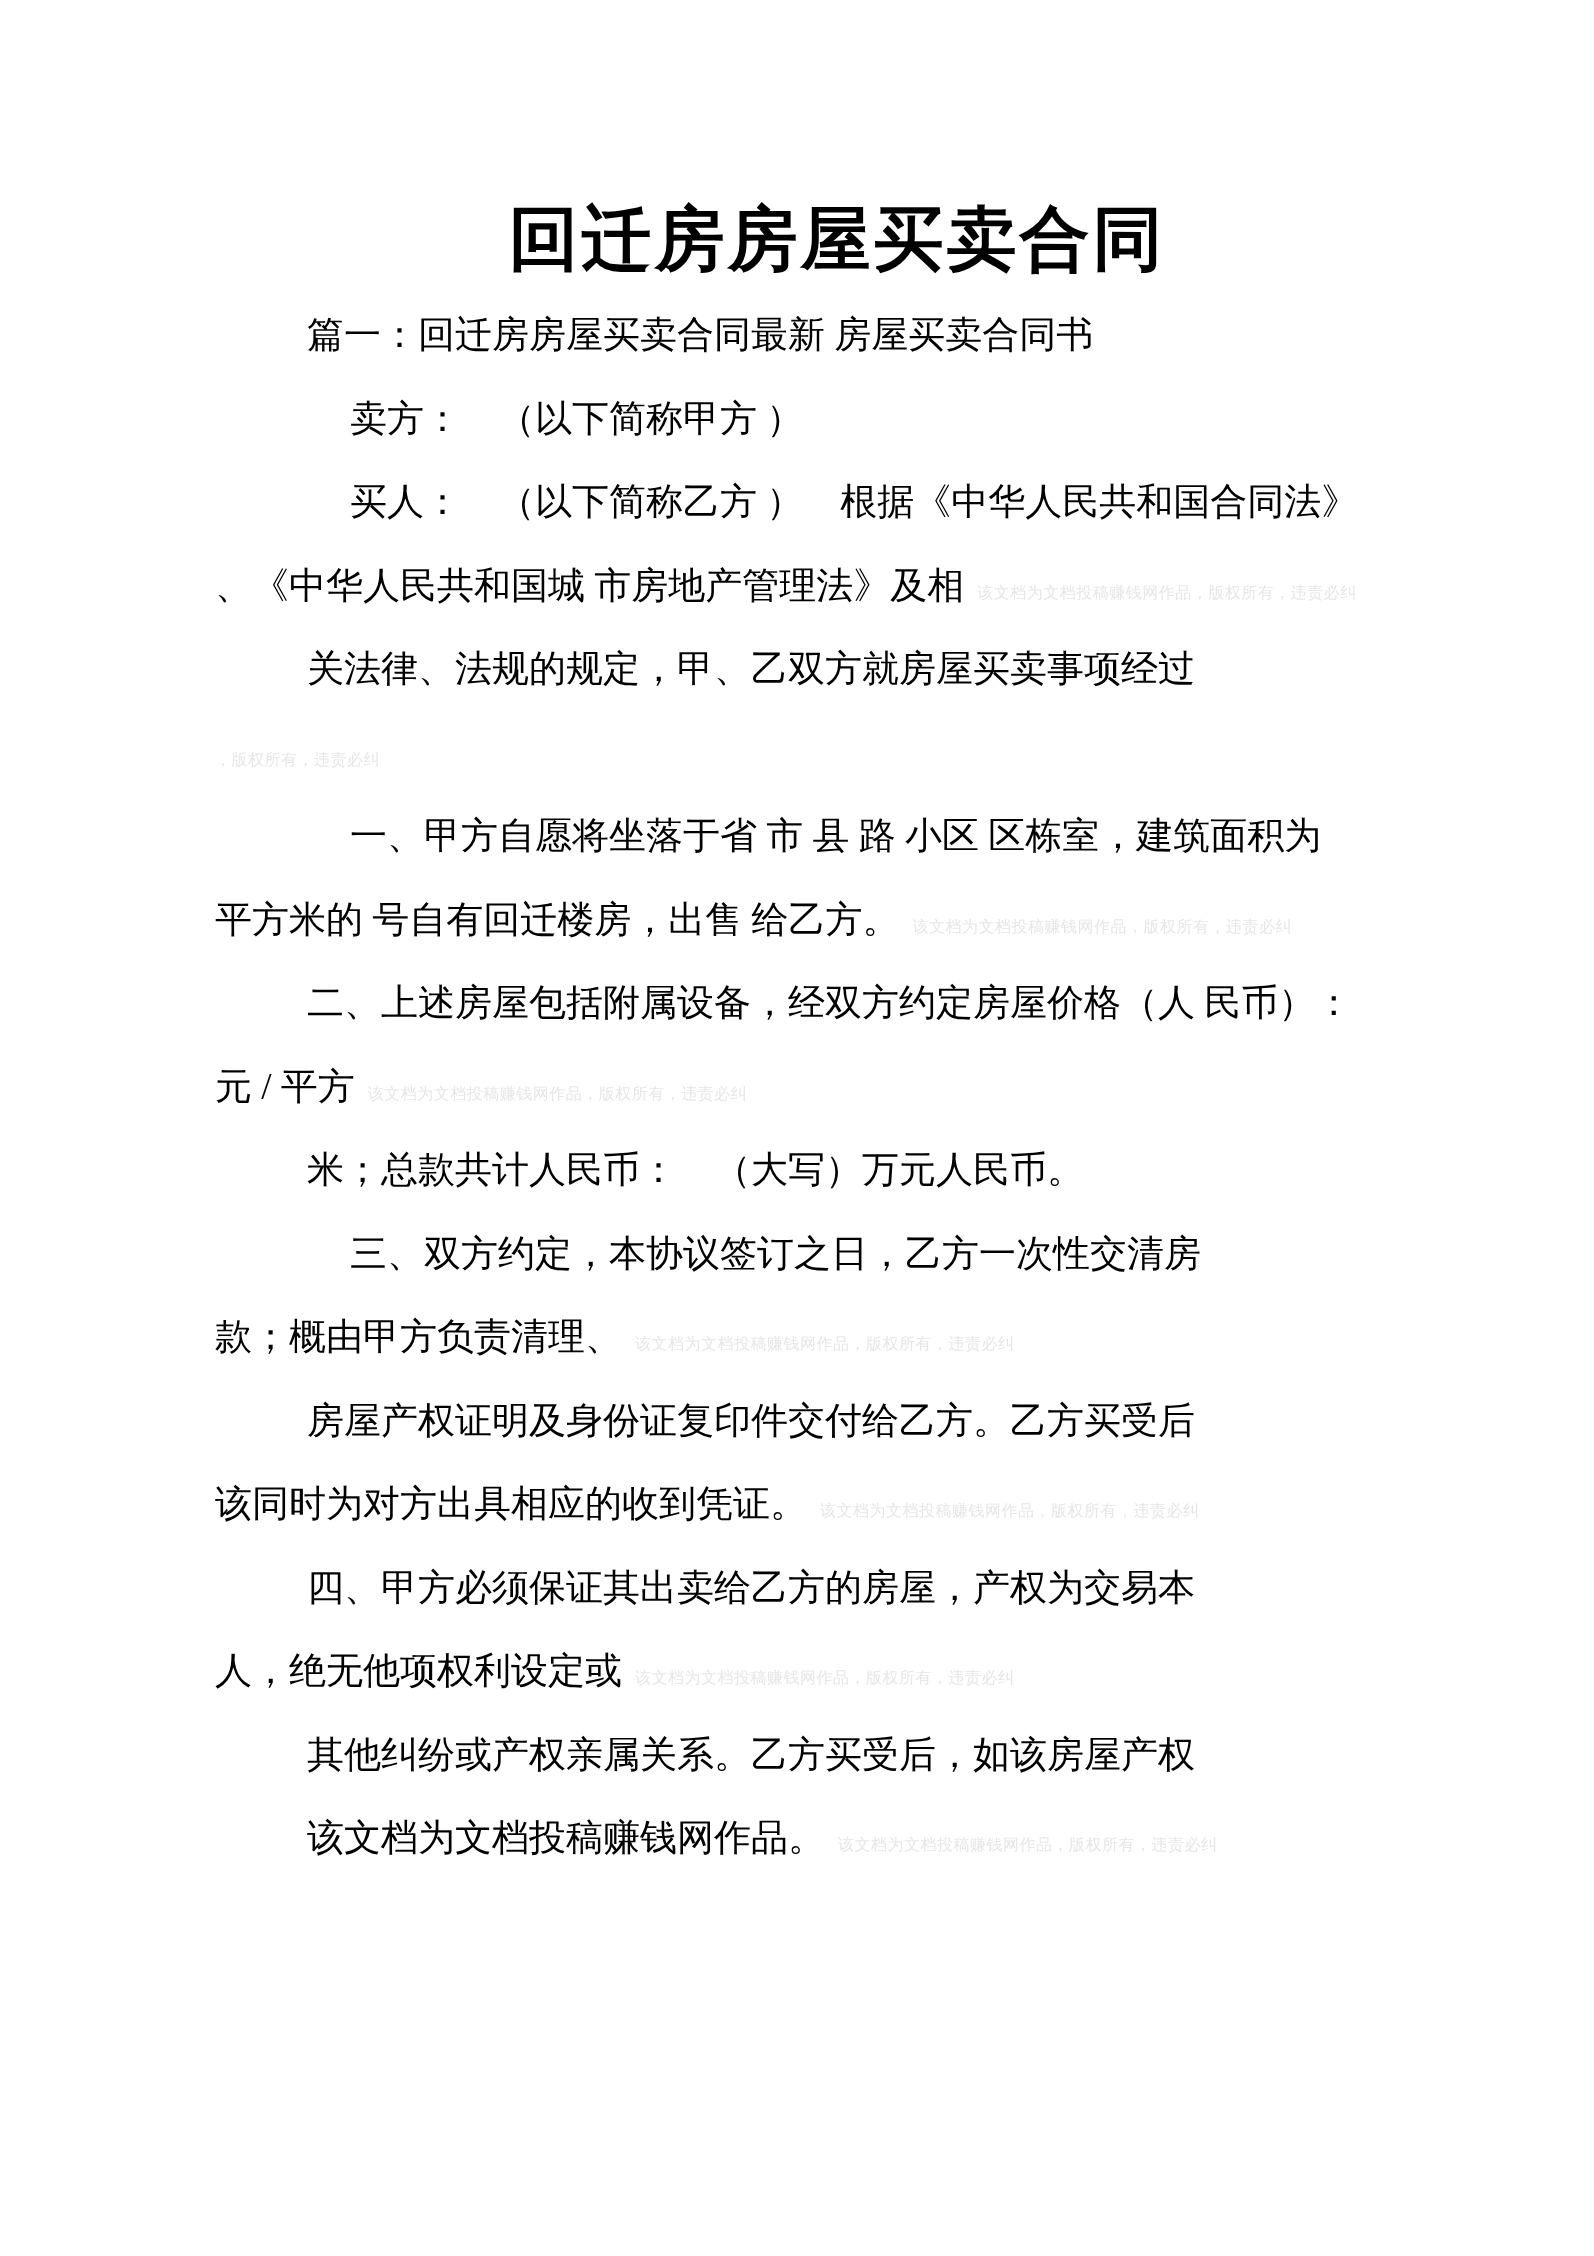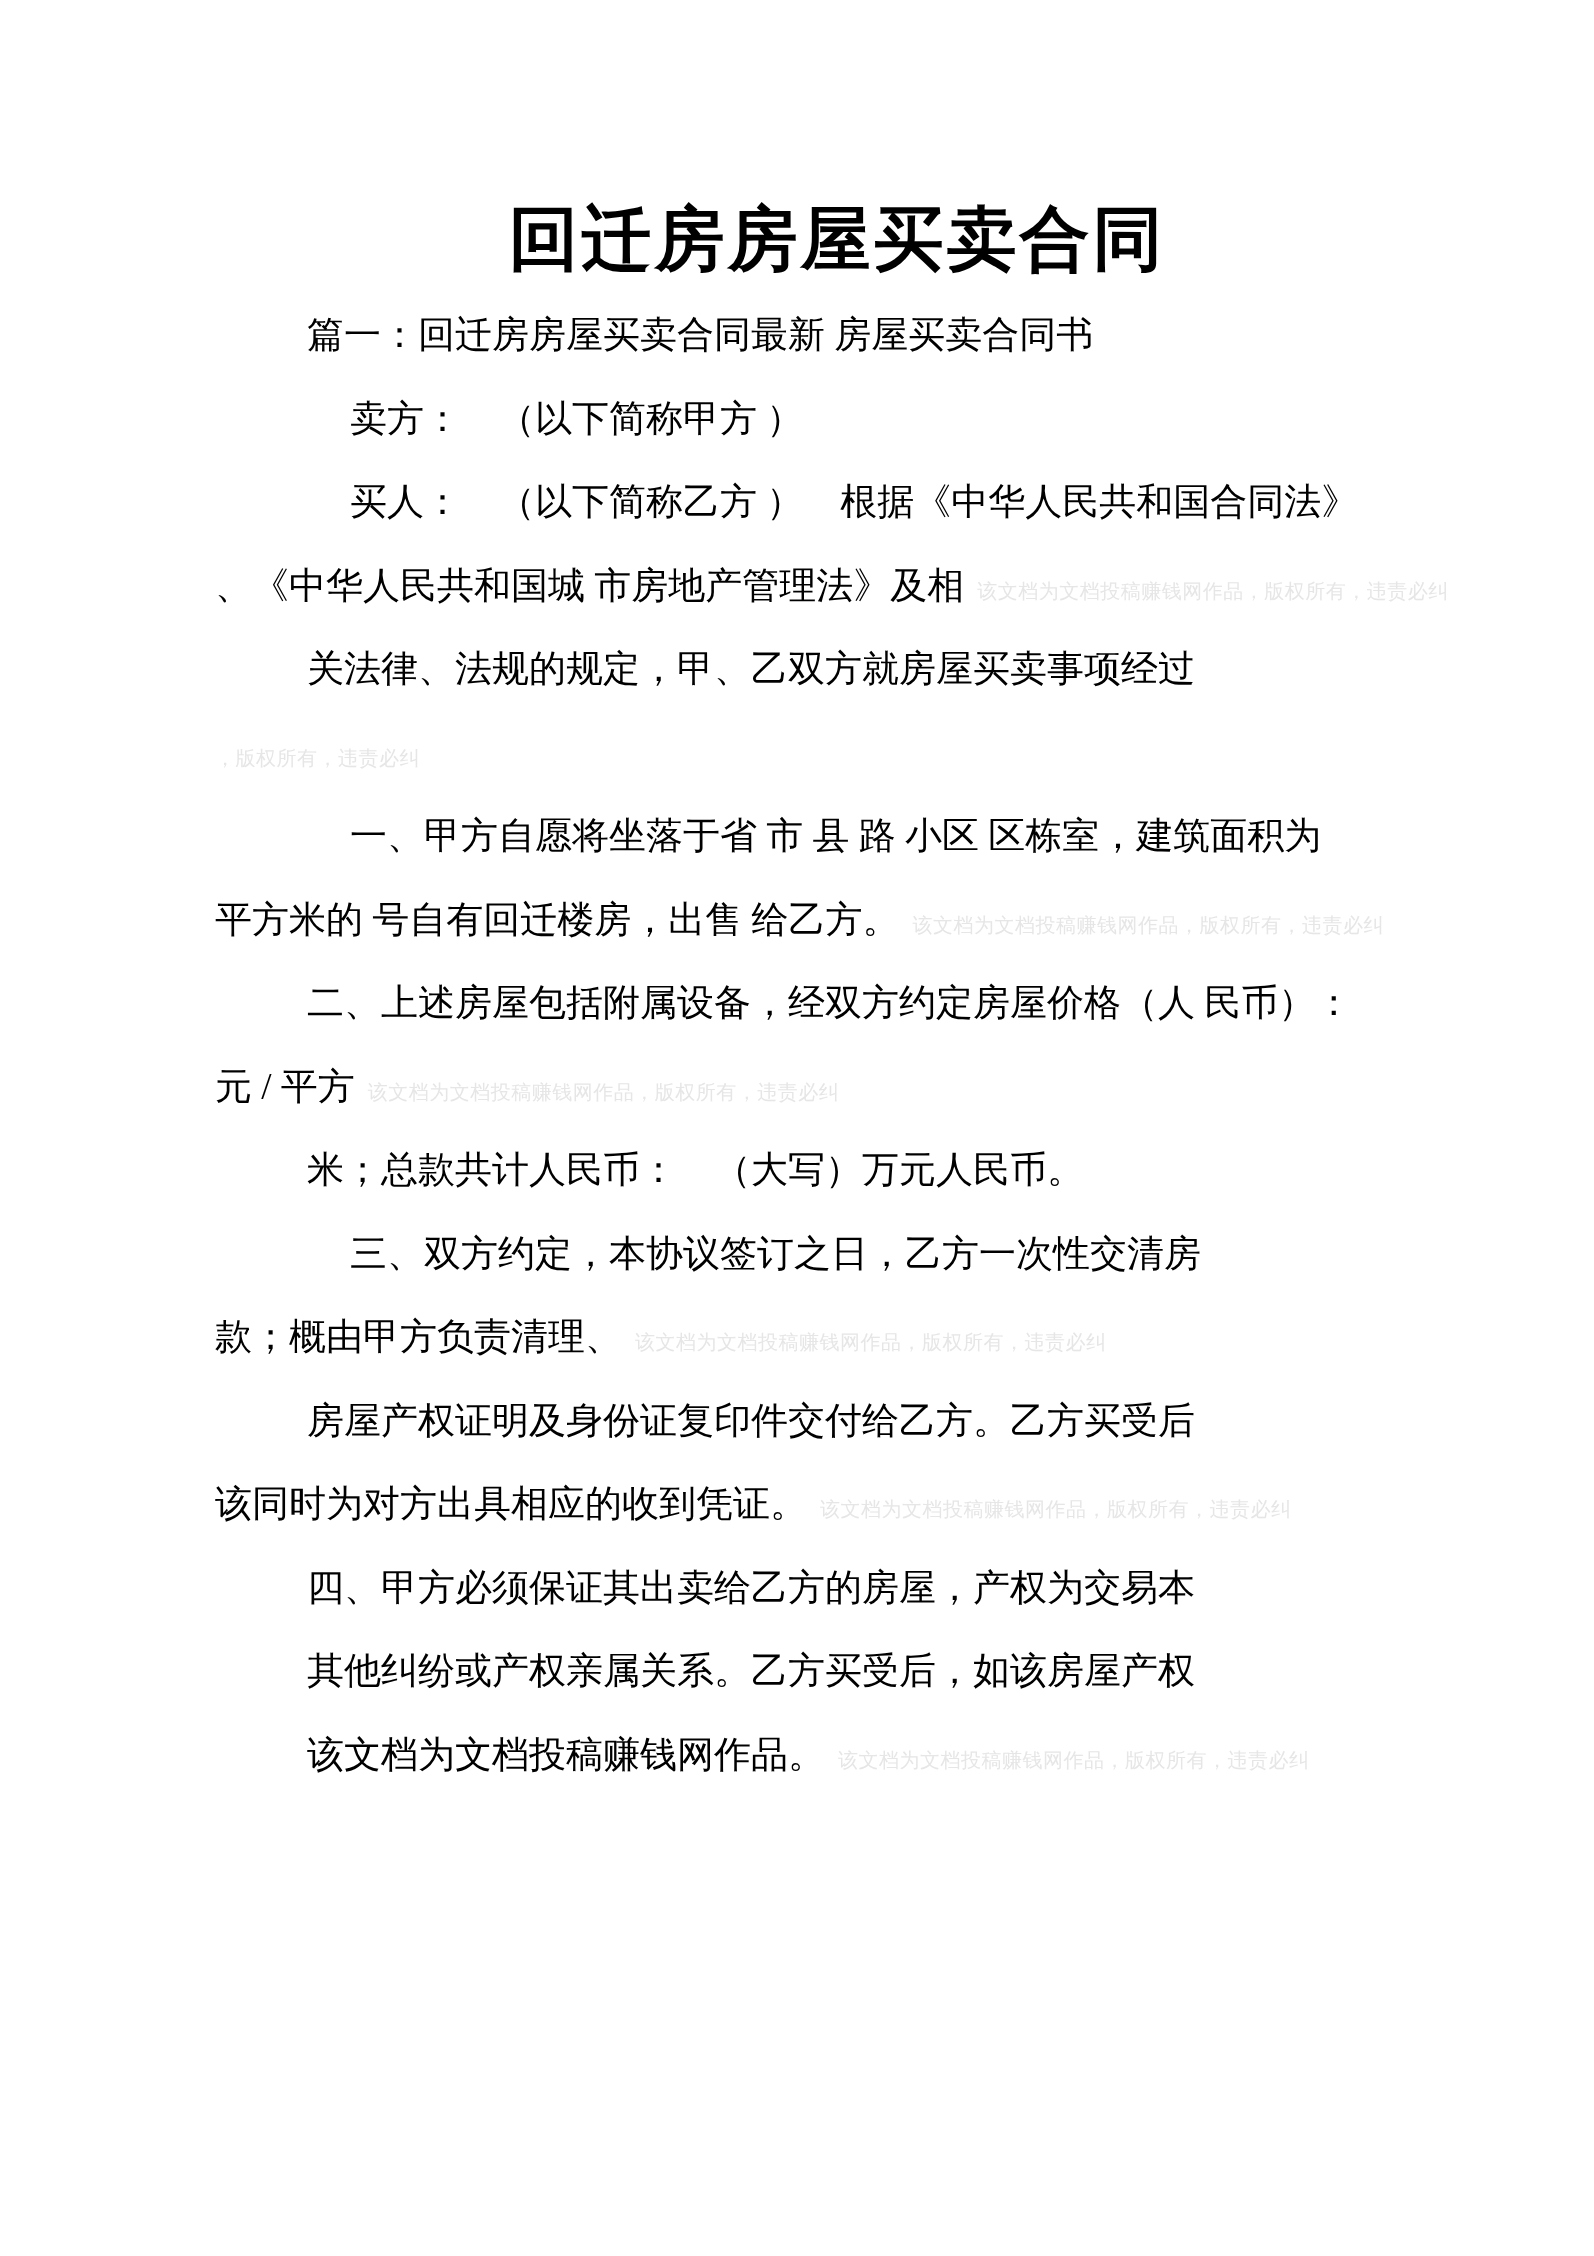--- a/index.html
+++ b/index.html
@@ -43,21 +43,21 @@
     white-space: nowrap;
   }
   .ind0 { padding-left: 0; }
   .ind1 { padding-left: 92px; }
   .ind2 { padding-left: 135px; }
   .t {
     font-family: Liberation Serif, serif;
     text-align: center;
   }
   .wm {
-    font-size: 20px;
+    font-size: 16px;
     color: #e6e6e6;
     margin-left: 13px;
     letter-spacing: 0.5px;
     font-family: "DejaVu Sans", "Liberation Sans", sans-serif;
   }
   .wm-solo { margin-left: 0; }
 </style>
 </head>
 <body>
 
@@ -93,20 +93,21 @@
     <div class="line ind2"><span class="t">三、双方约定，本协议签订之日，乙方一次性交清房</span></div>
 
     <div class="line ind0"><span class="t">款；概由甲方负责清理、</span><span class="wm">该文档为文档投稿赚钱网作品，版权所有，违责必纠</span></div>
 
     <div class="line ind1"><span class="t">房屋产权证明及身份证复印件交付给乙方。乙方买受后</span></div>
 
     <div class="line ind0"><span class="t">该同时为对方出具相应的收到凭证。</span><span class="wm">该文档为文档投稿赚钱网作品，版权所有，违责必纠</span></div>
 
     <div class="line ind1"><span class="t">四、甲方必须保证其出卖给乙方的房屋，产权为交易本</span></div>
 
+    <div class="line ind0"><span class="t">人，绝无他项权利设定或</span><span class="wm">该文档为文档投稿赚钱网作品，版权所有，违责必纠</span></div>
 
     <div class="line ind1"><span class="t">其他纠纷或产权亲属关系。乙方买受后，如该房屋产权</span></div>
 
 
     <div class="line ind1"><span class="t">该文档为文档投稿赚钱网作品。</span><span class="wm">该文档为文档投稿赚钱网作品，版权所有，违责必纠</span></div>
 
   </div>
 </div>
 
 </body></html>

